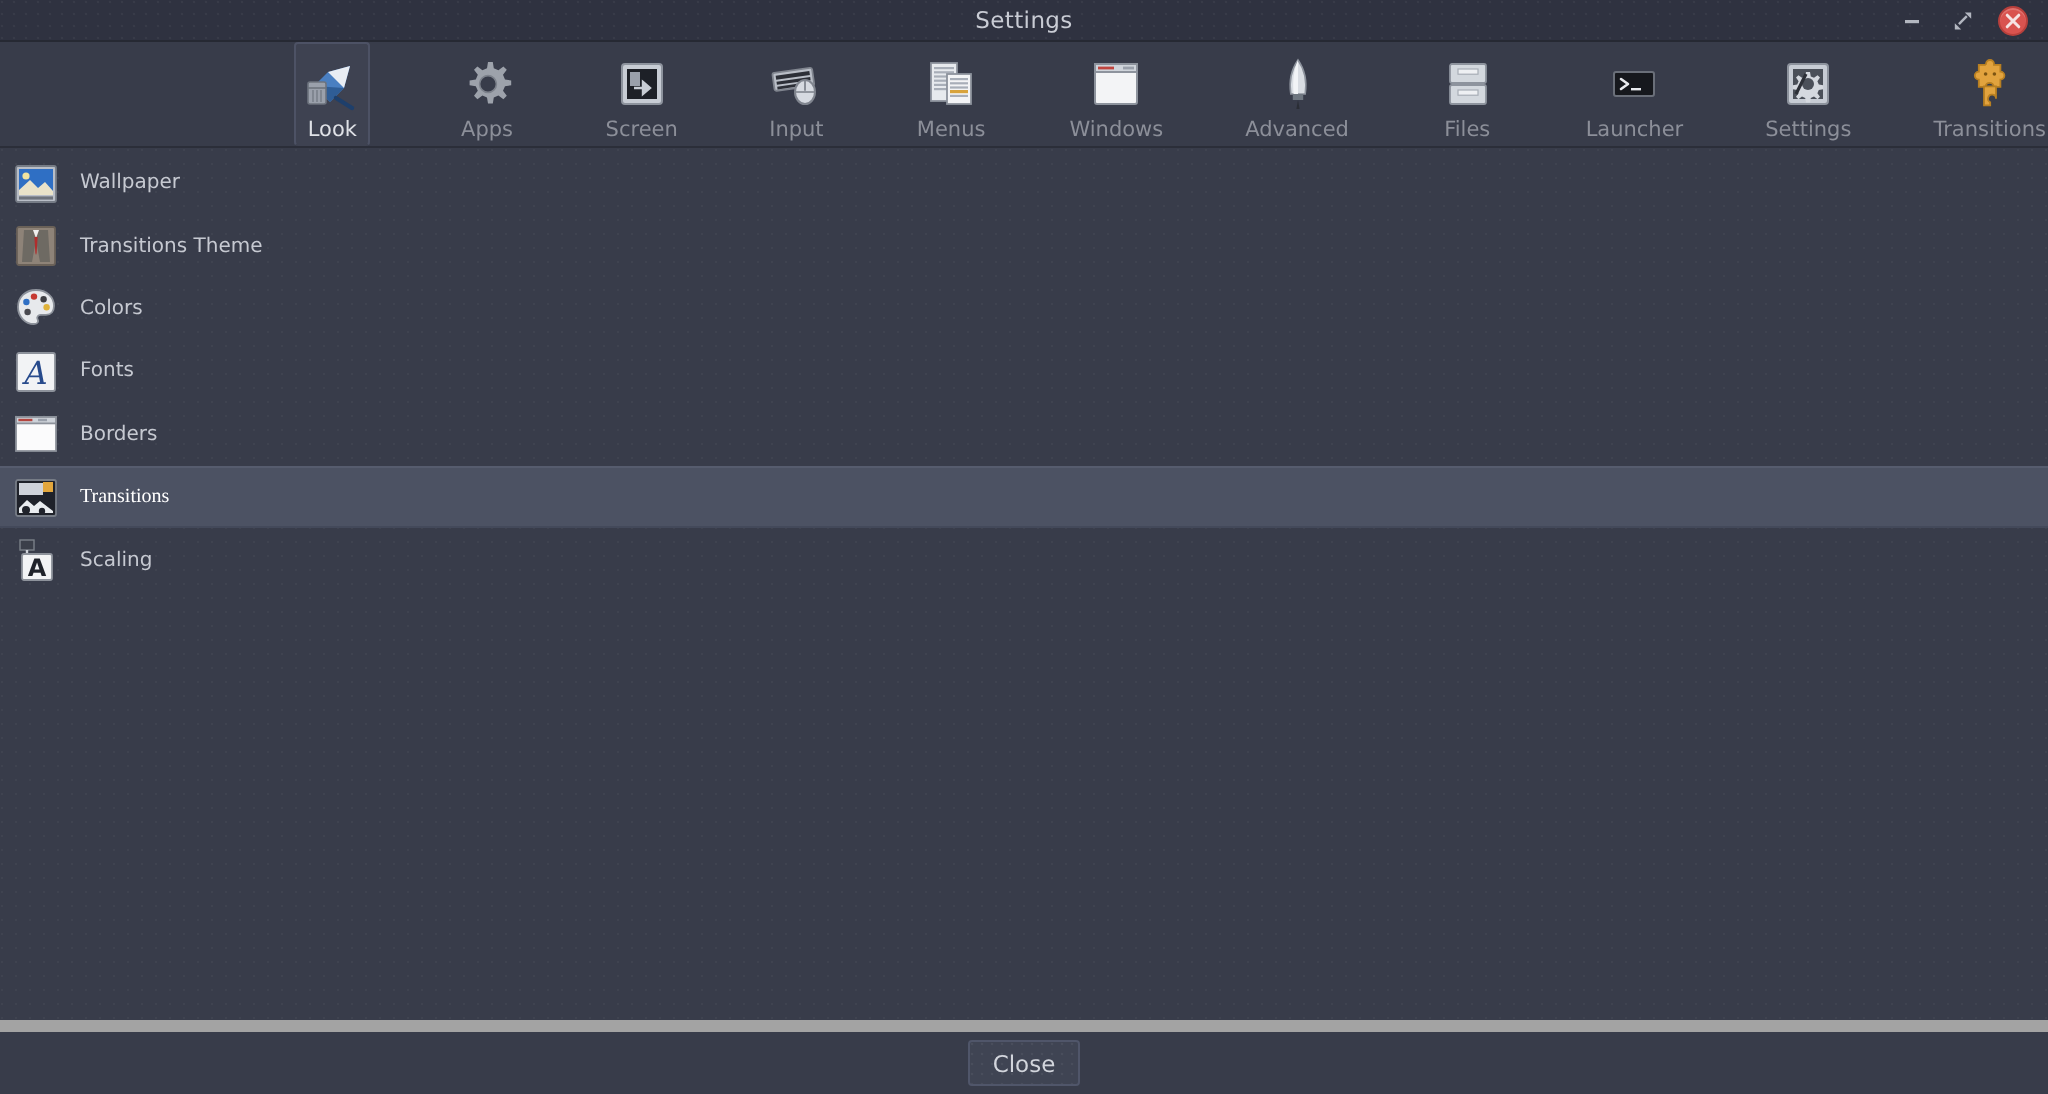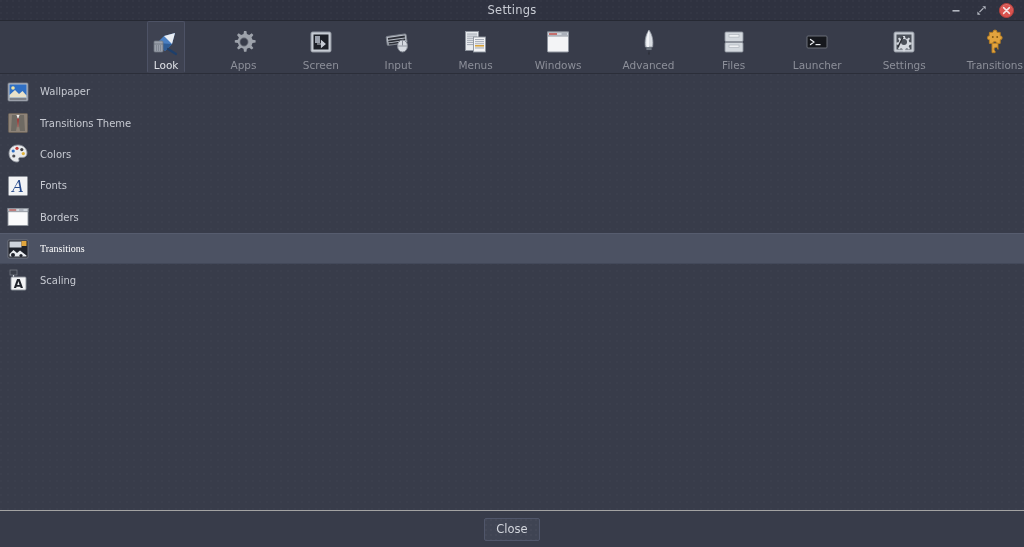--- a/index.html
+++ b/index.html
@@ -112,21 +112,21 @@
     color: #c6c9d1;
     margin-left: 10px;
     white-space: nowrap;
   }
   .row.selected .row-label { color: #ffffff; font-family: Liberation Serif, serif; }
 
   
   .footer {
     height: 37px;
     background: #383c4a;
-    border-top: 1px solid #a3a3a3;
+    border-top: 6px solid #a3a3a3;
     display: flex; align-items: center; justify-content: center;
   }
   .close-btn {
     min-width: 46px;
     height: 23px;
     padding: 0 11px;
     background: #3f4453;
     background-image:
       radial-gradient(circle at 1px 1px, rgba(255,255,255,0.05) 0.6px, transparent 0.8px);
     background-size: 5px 5px;

